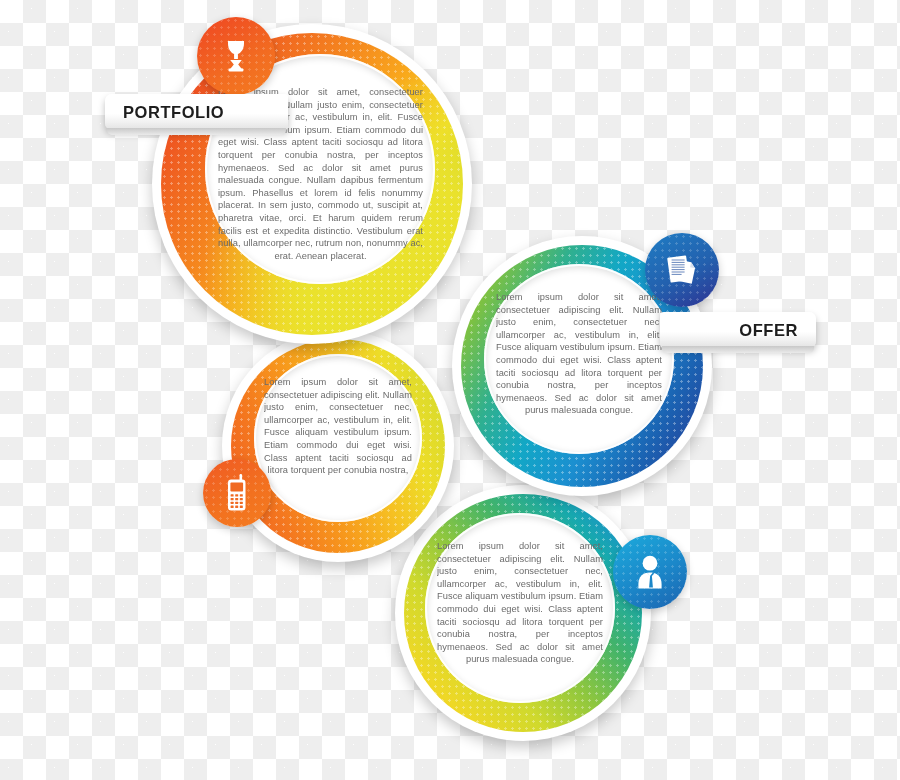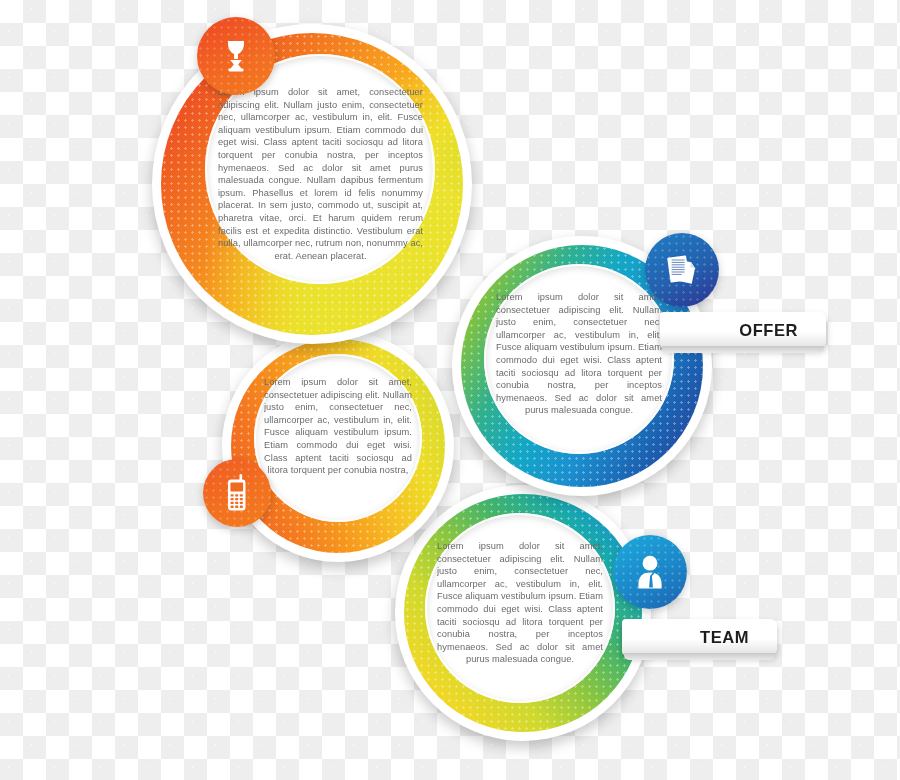--- a/index.html
+++ b/index.html
@@ -76,21 +76,21 @@
     background:linear-gradient(180deg,#ffffff 0%,#ffffff 55%,#f1f1f1 78%,#e2e2e2 100%);
     border-radius:6px;
     box-shadow:0 4px 7px rgba(0,0,0,.26);
     color:#1d1d1d;
     font-weight:bold;
     font-size:16.5px;
     letter-spacing:.55px;
     z-index:40;
   }
   .tab.left{ justify-content:flex-start; padding-left:18px; border-radius:7px 4px 4px 7px;}
-  .tab.right{ justify-content:flex-end;  padding-right:28px; border-radius:4px 7px 7px 4px;}
+  .tab.right{ justify-content:flex-end;  padding-right:18px; border-radius:4px 7px 7px 4px;}
   .tab-shade{
     position:absolute;left:2px;right:2px;bottom:-5px;height:7px;
     background:linear-gradient(180deg,#c8c8c8,#eaeaea);
     border-radius:0 0 5px 5px;z-index:-1;
   }
 </style>
 </head>
 <body>
 
 <div id="checker"></div>
@@ -198,25 +198,25 @@
   <div class="badge" style="left:613px;top:535px;width:74px;height:74px;z-index:19;
               background:linear-gradient(150deg,#1cabdc 0%,#1b87c9 55%,#1c63b0 100%);">
     <div class="halftone"></div>
     <svg width="32" height="36" viewBox="0 0 32 36" fill="#ffffff">
       <circle cx="16" cy="9.2" r="7.4"></circle>
       <path d="M16 18.4 c-7.4 0 -11.6 4.4 -11.6 11.6 v4.4 h23.2 v-4.4 C27.6 22.8 23.4 18.4 16 18.4 Z"></path>
       <path d="M13.3 18.8 L16 22.1 l2.7 -3.3 l1.6 .7 l-2.4 2.5 l1 11.5 h-3.8 l1 -11.5 l-2.4 -2.5 Z" fill="#1b87c9"></path>
     </svg>
   </div>
 
+  <div class="tab left" style="left:105px;top:94px;width:165px;">
+    <span>PORTFOLIO</span>
+    <span class="tab-shade"></span>
+  </div>
 
   <div class="tab right" style="left:660px;top:312px;width:138px;">
     <span>OFFER</span>
     <span class="tab-shade"></span>
   </div>
 
 
-  <div class="tab right" style="left:622px;top:619px;width:127px;">
-    <span>TEAM</span>
-    <span class="tab-shade"></span>
-  </div>
 
 </div>
 
 </body></html>

